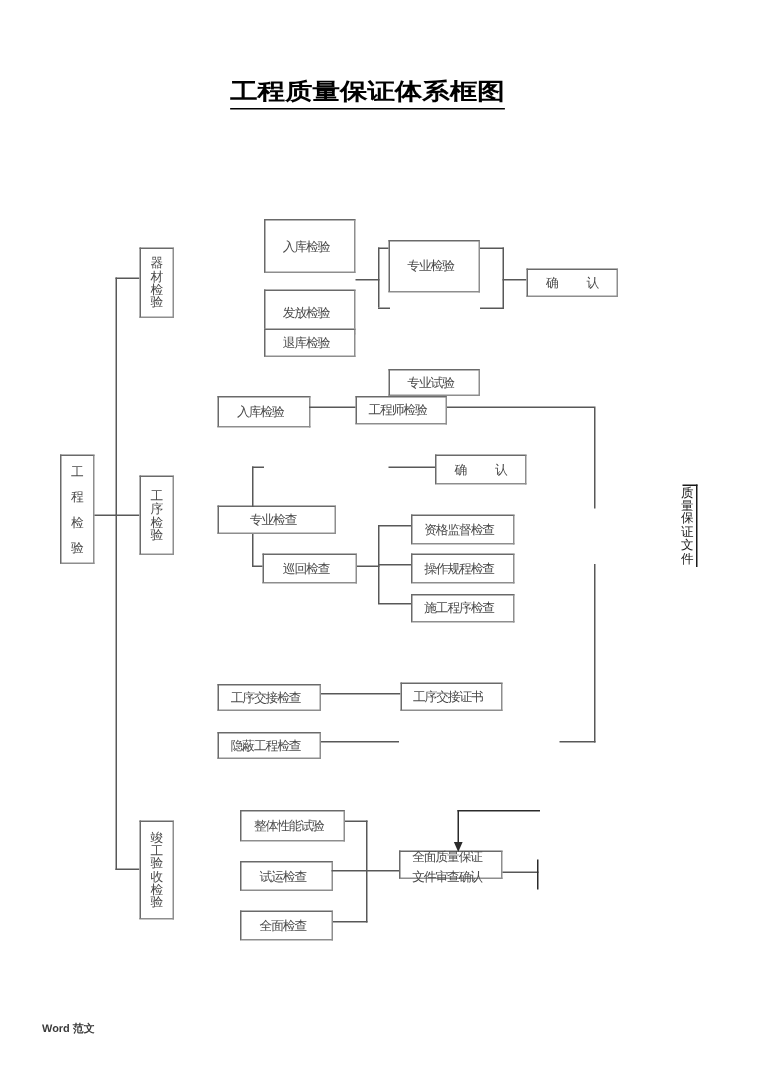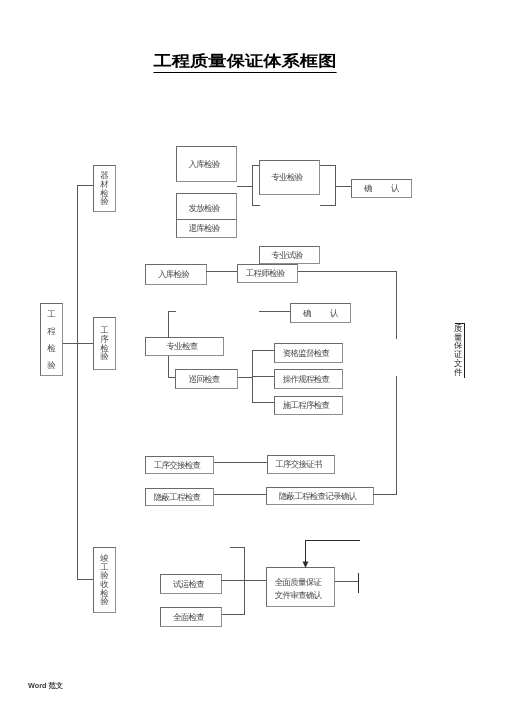--- a/index.html
+++ b/index.html
@@ -136,31 +136,31 @@
   <div class="box" style="left:274px;top:343px;width:69px;height:20px;">资格监督检查</div>
   <div class="box" style="left:274px;top:369px;width:69px;height:20px;">操作规程检查</div>
   <div class="box" style="left:274px;top:396px;width:69px;height:19px;">施工程序检查</div>
 
   <div class="box" style="left:145px;top:456px;width:69px;height:18px;">工序交接检查</div>
   <div class="ln h" style="left:214px;top:462px;width:53px;"></div>
   <div class="box" style="left:267px;top:455px;width:68px;height:19px;">工序交接证书</div>
 
   <div class="box" style="left:145px;top:488px;width:69px;height:18px;">隐蔽工程检查</div>
   <div class="ln h" style="left:214px;top:494px;width:52px;"></div>
-  <div class="box" style="left:266px;top:487px;width:108px;height:18px;">隐蔽工程检查记录确认</div>
   <div class="ln h" style="left:373px;top:494px;width:24px;"></div>
 
+  <div class="box" style="left:160px;top:540px;width:70px;height:21px;">整体性能试验</div>
   <div class="ln h" style="left:230px;top:547px;width:15px;"></div>
   <div class="box" style="left:160px;top:574px;width:62px;height:20px;">试运检查</div>
   <div class="ln h" style="left:221px;top:580px;width:46px;"></div>
   <div class="box" style="left:160px;top:607px;width:62px;height:20px;">全面检查</div>
   <div class="ln h" style="left:222px;top:614px;width:23px;"></div>
   <div class="ln v" style="left:244px;top:547px;height:68px;"></div>
 
-  <div class="box two" style="left:266px;top:567px;width:69px;height:40px;">
+  <div class="box two" style="left:266px;top:567px;width:69px;height:19px;">
     <span>全面质量保证</span>
     <span>文件审查确认</span>
   </div>
 
   <div class="ln h" style="left:305px;top:540px;width:55px;background:#2b2b2b;"></div>
   <div class="ln v" style="left:305px;top:540px;height:23px;background:#2b2b2b;"></div>
   <svg class="arrowhead" style="left:301px;top:561px;" width="9" height="7" viewBox="0 0 9 7">
     <path d="M 4.5 7 L 1.6 0.4 L 7.4 0.4 Z" fill="#2b2b2b"></path>
   </svg>
 

